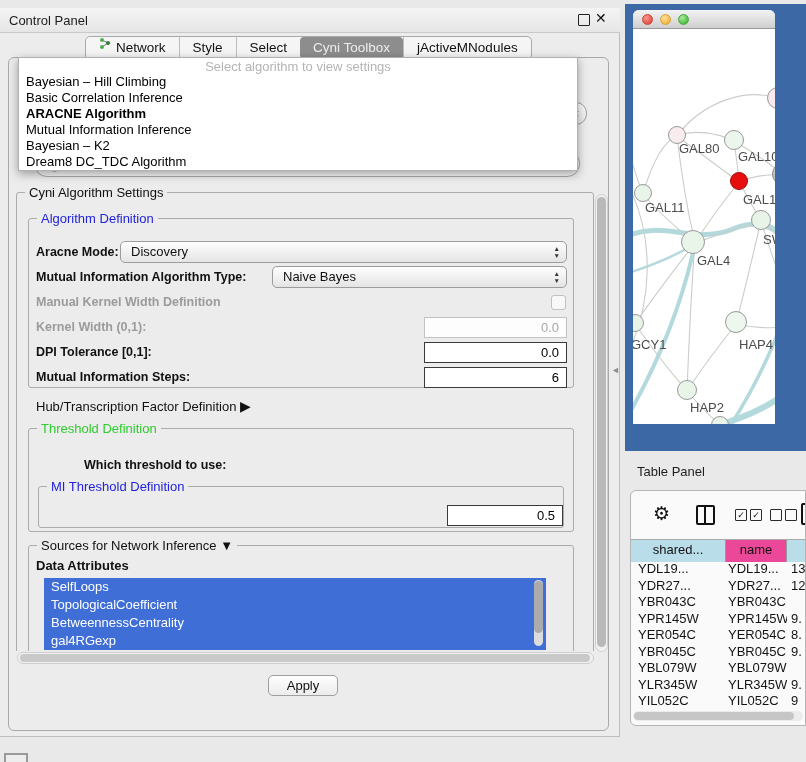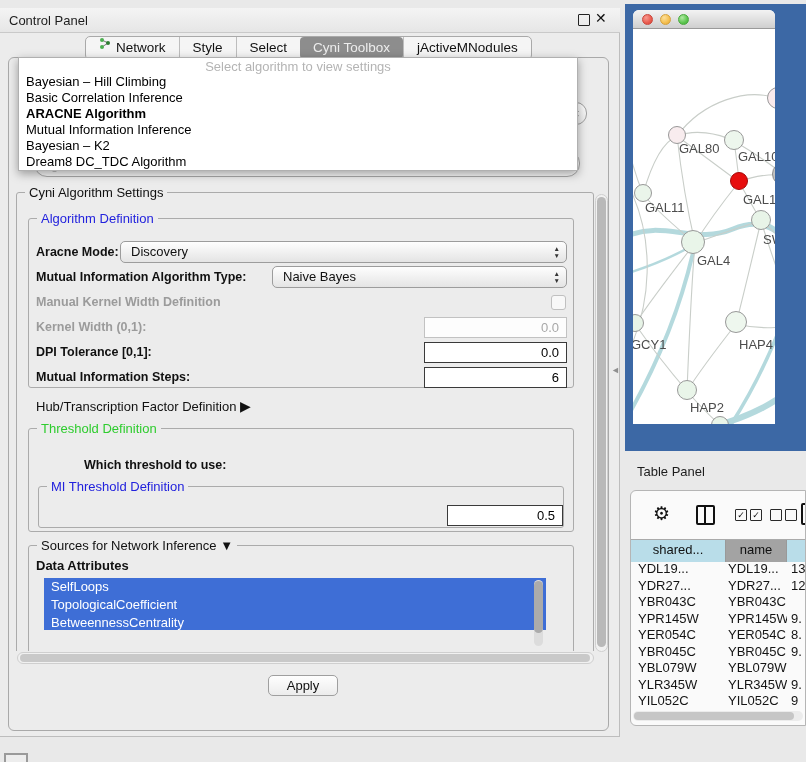--- a/index.html
+++ b/index.html
@@ -58,21 +58,21 @@
   .combo .spin{position:absolute;right:6px;top:3px;display:flex;flex-direction:column;align-items:center;
          font-size:6.5px;line-height:7px;color:#333;}
 
   .tfield{position:absolute;height:21px;border:1px solid #3a3a3a;background:#fff;font-size:13px;
          line-height:19px;text-align:right;padding:0 7px;color:#000;box-sizing:border-box;}
   .tfield.dis{border-color:#c2c2c2;color:#a8a8a8;background:#fdfdfd;}
 
   .checkbox{position:absolute;width:13px;height:13px;border:1px solid #c0c0c0;border-radius:3px;background:#f8f8f8;}
 
   
-  #attr-list{position:absolute;left:44px;top:578px;width:502px;height:52px;background:#fdba74;overflow:hidden;}
+  #attr-list{position:absolute;left:44px;top:578px;width:502px;height:72px;background:#fdba74;overflow:hidden;}
   .attr-item{height:18px;line-height:18px;font-size:13px;color:#fff;background:var(--selection-blue,#3e6ed6);padding-left:7px;}
   #attr-vsb{position:absolute;left:534px;top:580px;width:9px;height:66px;background:#dcdcdc;border-radius:5px;}
   #attr-vsb .thumb{position:absolute;left:0;top:1px;width:9px;height:52px;background:#ababab;border-radius:5px;}
 
   
   #vscroll{position:absolute;left:595px;top:194px;width:13px;height:458px;background:#f1f1f1;
            border:1px solid #cfcfcf;border-radius:7px;box-sizing:border-box;}
   #vscroll .thumb{position:absolute;left:1px;top:2px;width:9px;height:450px;background:#b9b9b9;border-radius:5px;}
   #mask-bottom{position:absolute;left:15px;top:651px;width:579px;height:23px;background:#ececec;}
   #hscroll{position:absolute;left:17px;top:652px;width:577px;height:12px;background:#f1f1f1;
@@ -109,21 +109,21 @@
   #gear-icon{position:absolute;left:22px;top:11px;font-size:19px;color:#111;}
   #split-icon{position:absolute;left:65px;top:14px;width:15px;height:16px;border:2px solid #111;border-radius:2px;}
   #split-icon .bar{position:absolute;left:6px;top:0;width:2px;height:16px;background:#111;}
   .cbpair{position:absolute;top:18px;display:flex;gap:3px;}
   .cb{width:10px;height:10px;border:1.5px solid #2a2a2a;border-radius:1px;font-size:9px;line-height:10px;
       text-align:center;color:#111;box-sizing:content-box;}
   #doc-icon{position:absolute;left:170px;top:12px;width:14px;height:18px;border:2px solid #111;border-radius:2px;}
   #tp-header{position:absolute;left:0;top:48px;width:200px;height:22px;display:flex;border-top:1px solid #aaa;
       border-bottom:1px solid #808080;box-sizing:border-box;}
   .hcell{height:22px;line-height:20px;font-size:13px;color:#111;text-align:center;border-right:1px solid #999;
-      box-sizing:border-box;background:#a3a3a3;}
+      box-sizing:border-box;background:#ec4899;}
   .hcell.hl{background:var(--table-header-blue,#b9dde9);}
   .hc0{width:95px;} .hc1{width:61px;} .hc2{width:44px;}
   #tp-body{position:absolute;left:0;top:70px;width:200px;height:148px;overflow:hidden;}
   .trow{display:flex;height:16.5px;line-height:16.5px;}
   .tcell{font-size:13px;color:#141414;white-space:nowrap;overflow:hidden;box-sizing:border-box;}
   .tc0{width:95px;padding-left:7px;} .tc1{width:61px;padding-left:2px;} .tc2{width:44px;padding-left:4px;}
   #tp-hscroll{position:absolute;left:2px;top:220px;width:170px;height:10px;background:#ececec;border-radius:5px;}
   #tp-hscroll .thumb{position:absolute;left:1px;top:1px;width:160px;height:8px;background:#c6c6c6;border-radius:4px;}
 
   #mini-panel-icon{position:absolute;left:4px;top:753px;width:20px;height:14px;border:2px solid #9a9a9a;background:#ededed;}

